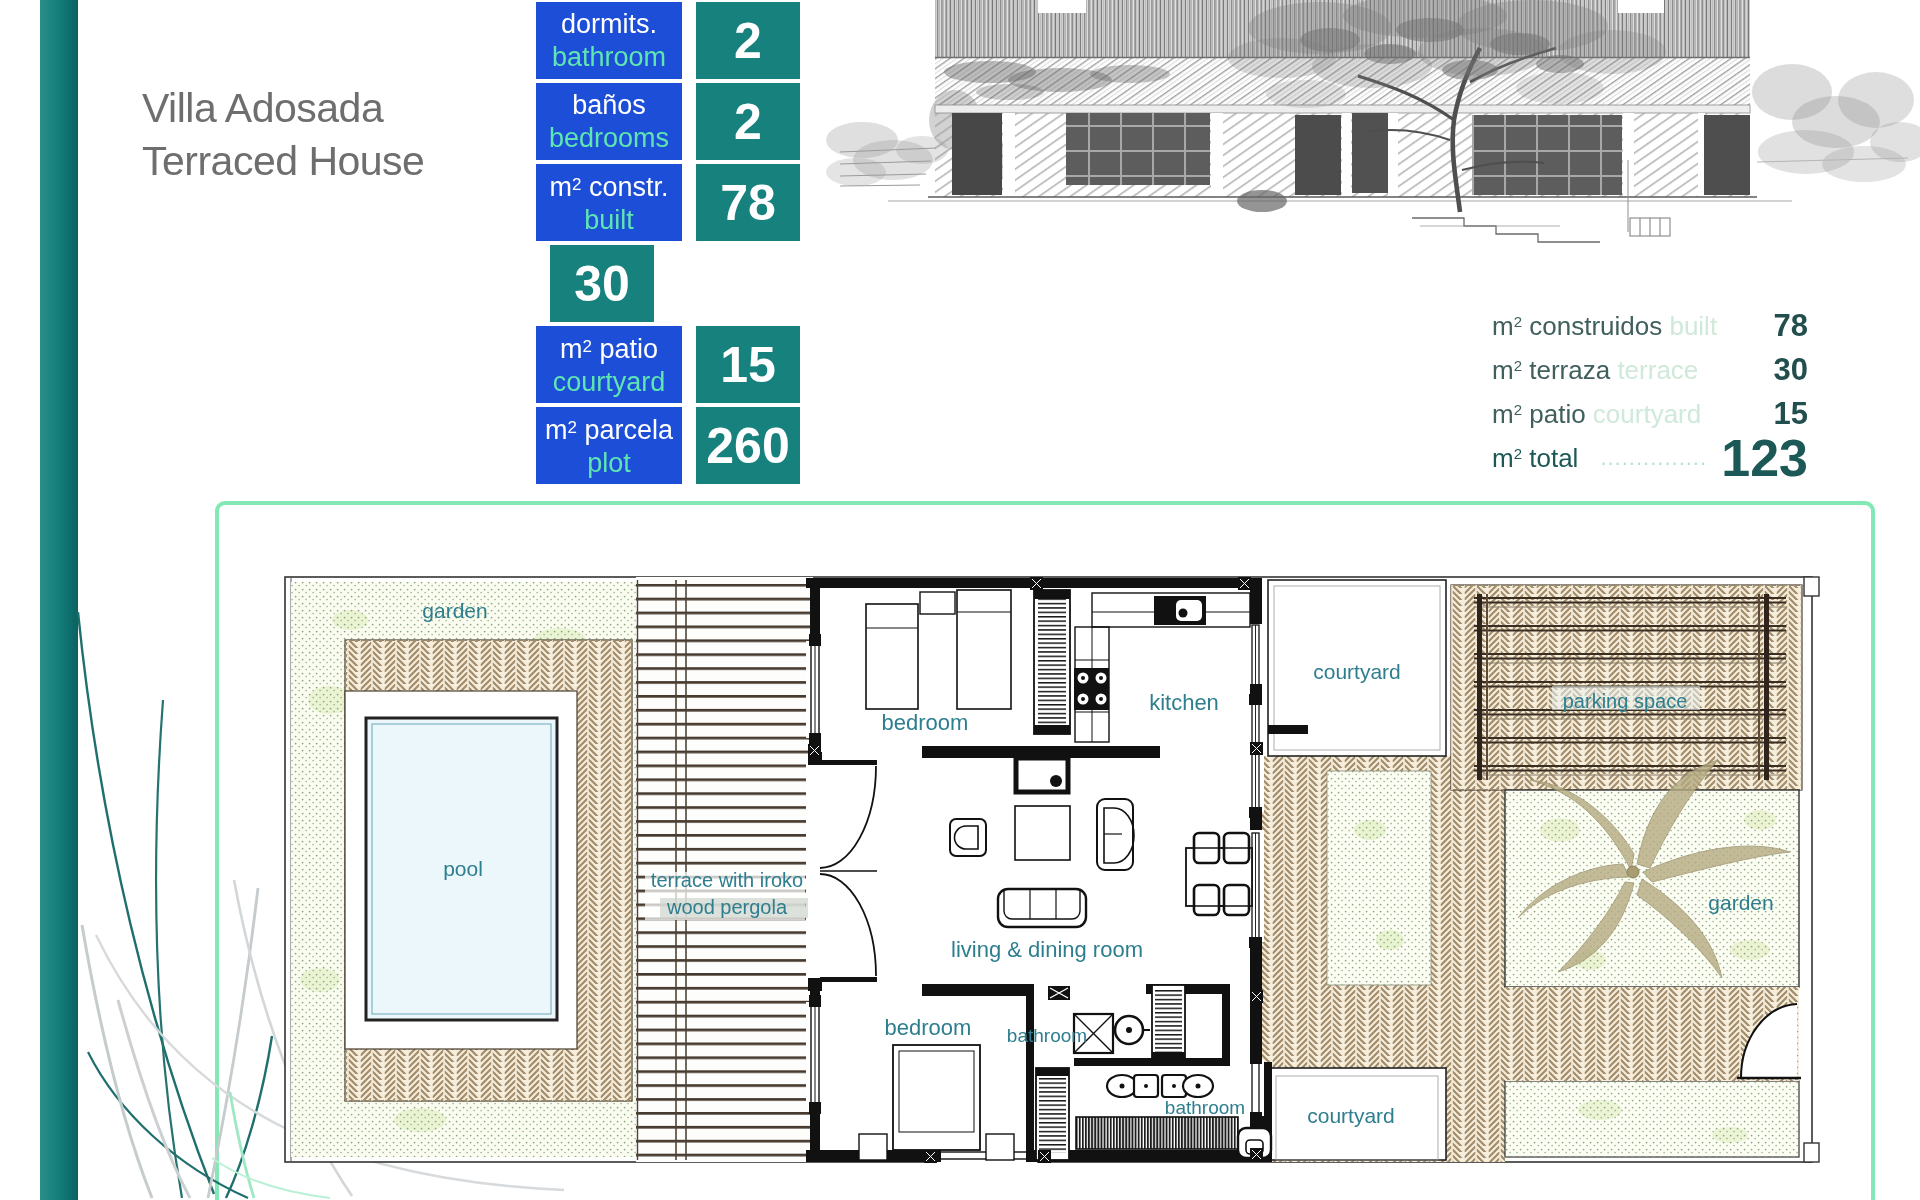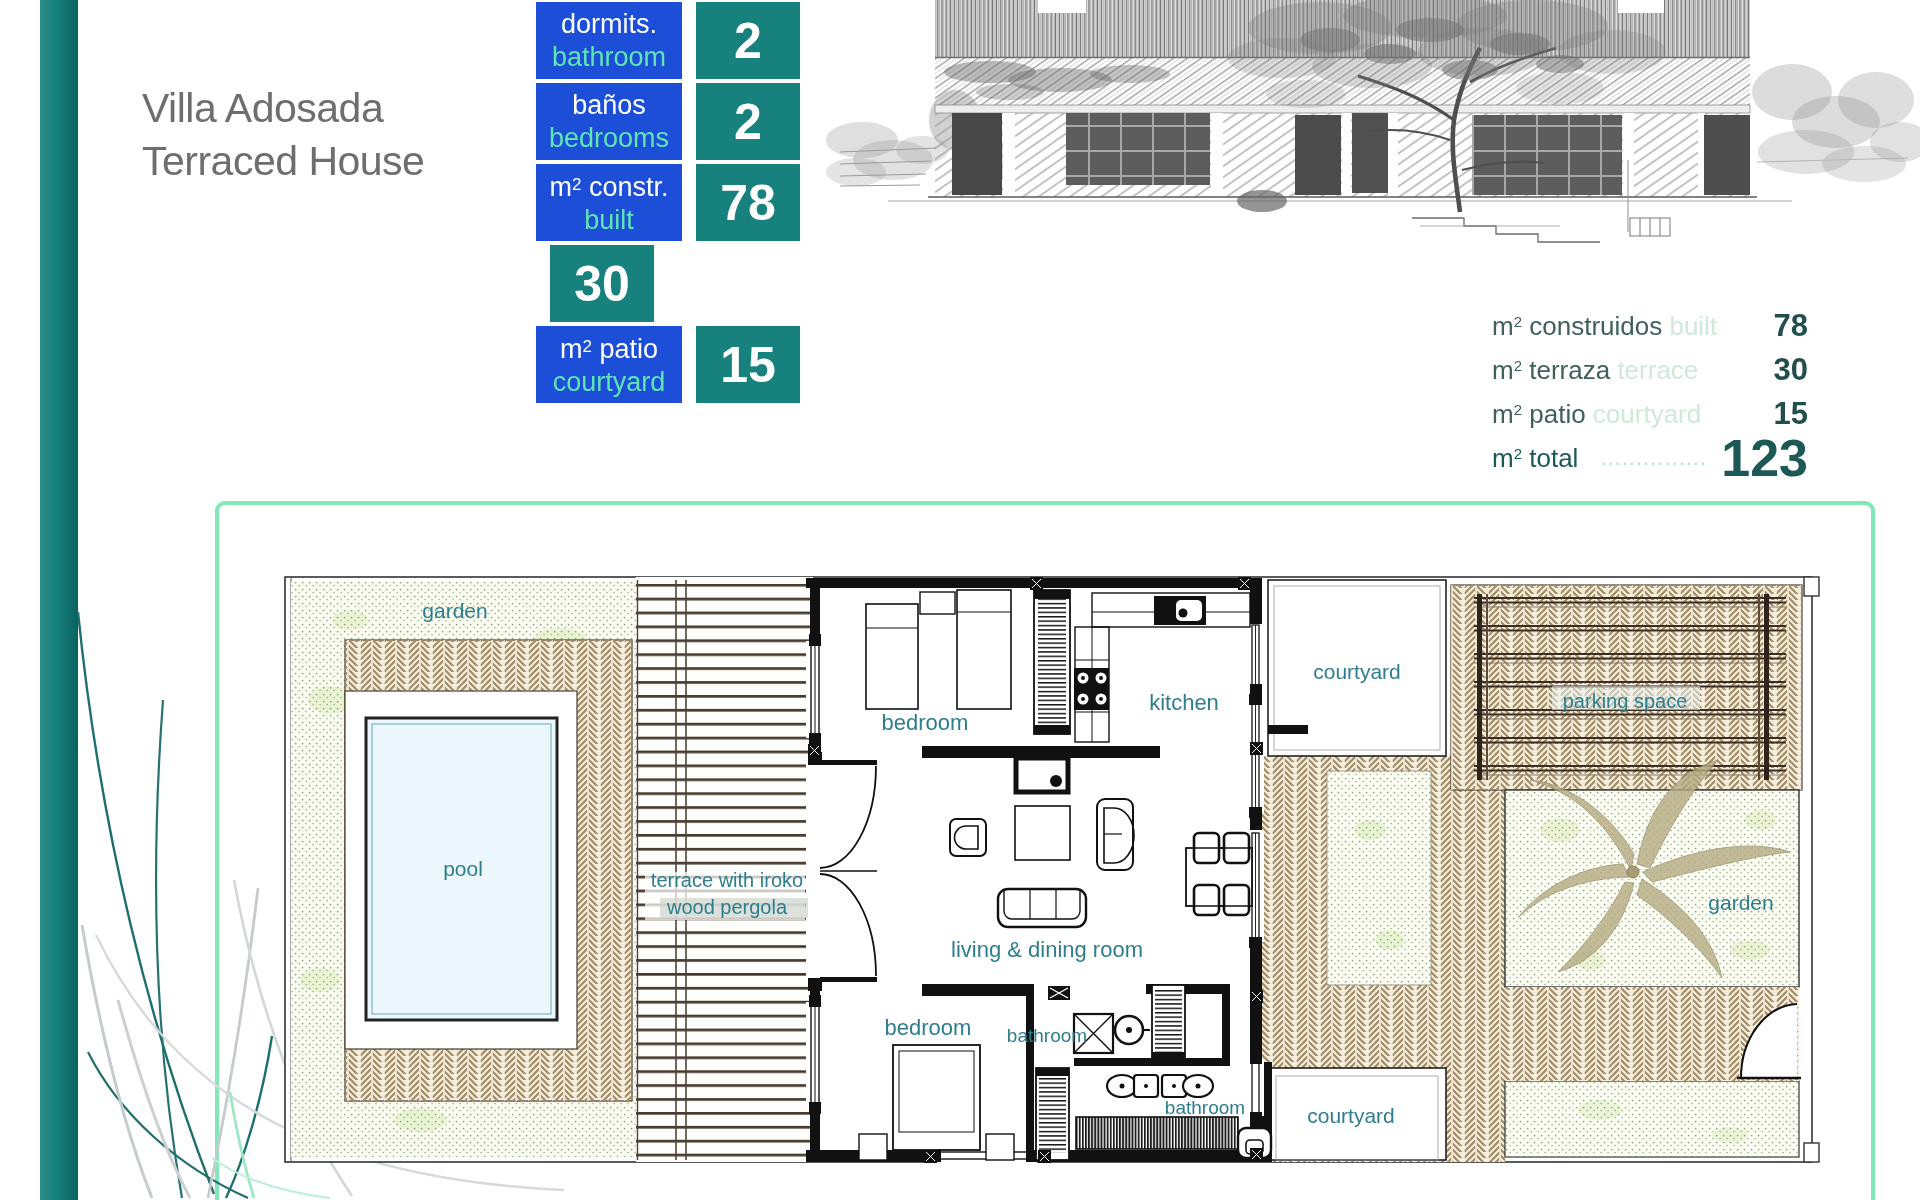--- a/index.html
+++ b/index.html
@@ -61,20 +61,27 @@
     </div>
 
 <div class="row">
       <div class="c1">
         <span>m<sup>2</sup> patio</span>
         <span class="en">courtyard</span>
       </div>
       <div class="c2">15</div>
     </div>
 
+<div class="row">
+      <div class="c1">
+        <span>m<sup>2</sup> parcela</span>
+        <span class="en">plot</span>
+      </div>
+      <div class="c2">260</div>
+    </div>
 </div>
 
 <div class="sum">
 <div class="srow">
       <span>m<sup>2</sup> construidos <span class="sen">built</span></span>
       <span class="snum">78</span>
     </div>
 <div class="srow">
       <span>m<sup>2</sup> terraza <span class="sen">terrace</span></span>
       <span class="snum">30</span>

